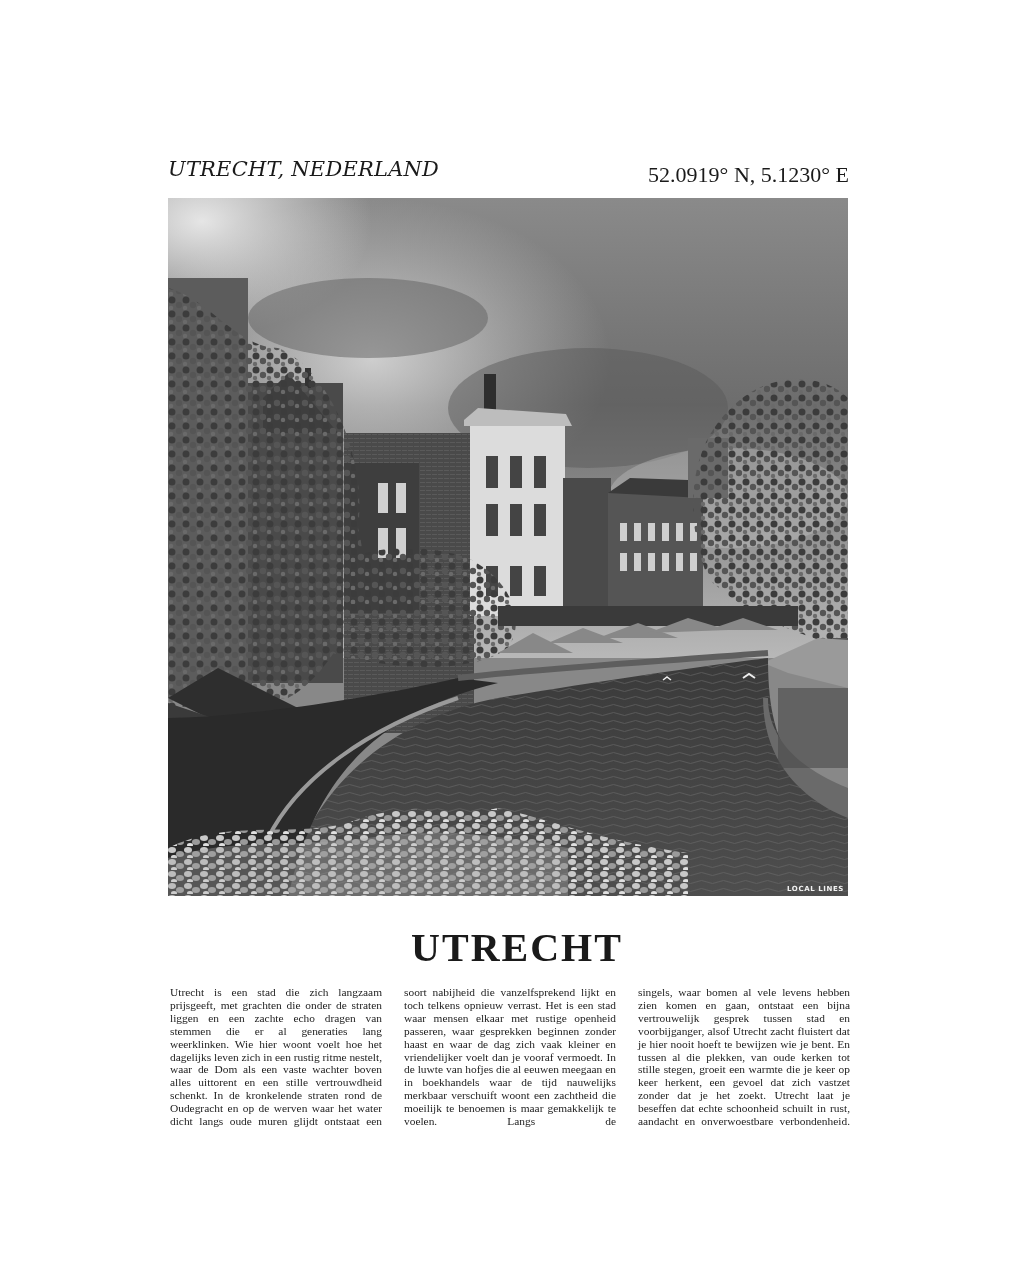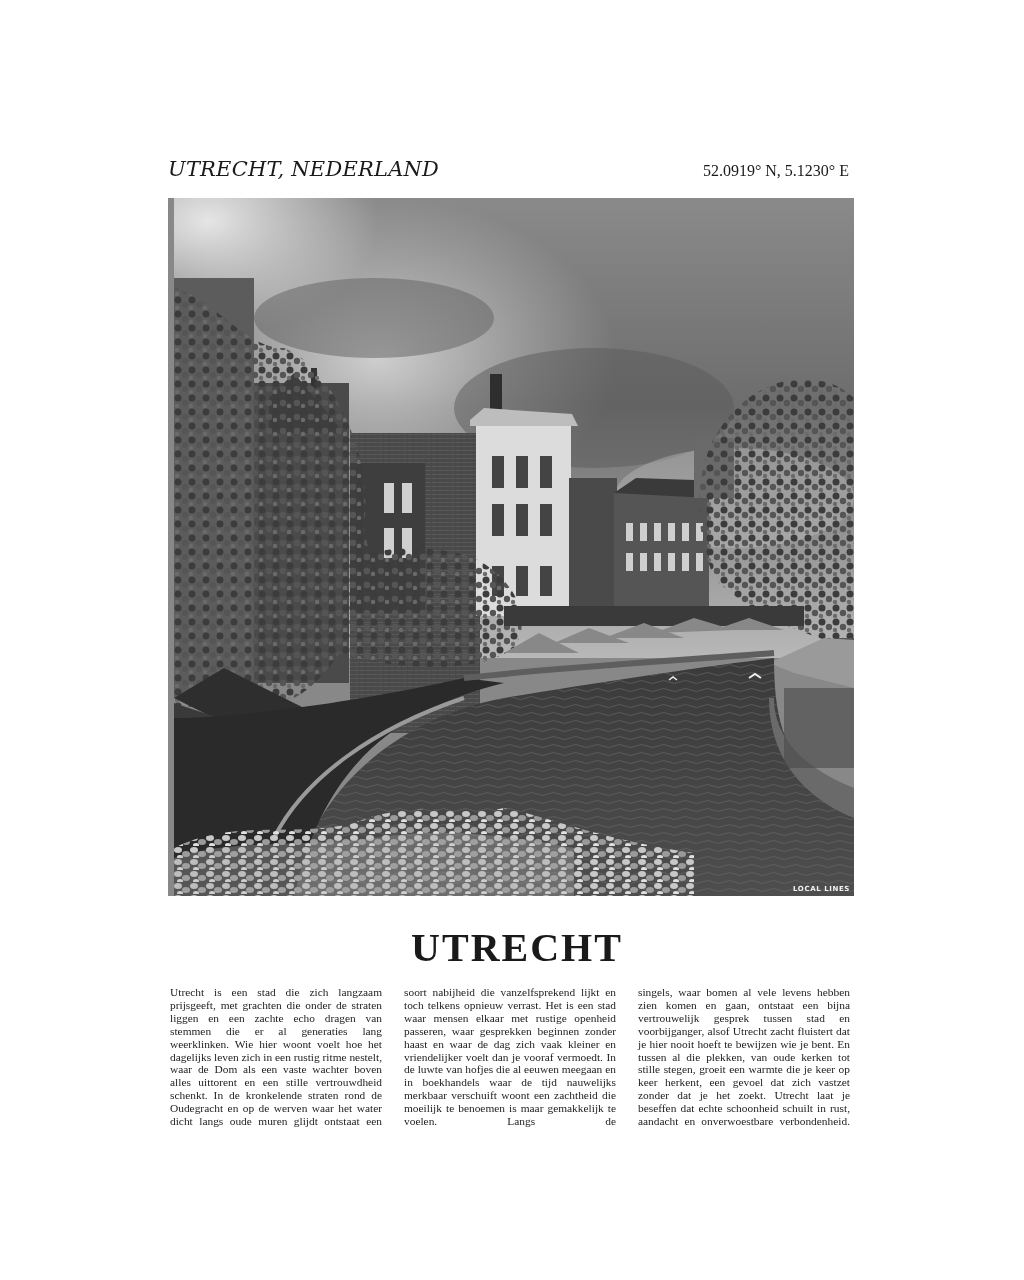--- a/index.html
+++ b/index.html
@@ -8,26 +8,26 @@
 
     .header-location {
       position: absolute; left: 168px; top: 145px;
       font-family: "DejaVu Serif", "Liberation Serif", serif;
       font-style: italic; font-size: 21px; color: #1a1a1a; letter-spacing: 0.2px;
       white-space: nowrap;
     }
     .header-coords {
       position: absolute; right: 175px; top: 150px;
       font-family: "Liberation Serif", "DejaVu Serif", serif;
-      font-size: 16px; color: #1a1a1a; white-space: nowrap;
+      font-size: 22px; color: #1a1a1a; white-space: nowrap;
     }
 
     .photo {
       position: absolute; left: 168px; top: 186px; width: 680px; height: 698px;
-      overflow: hidden; background: #888; padding-left: 6px;
+      overflow: hidden; background: #888;
     }
     .photo svg { display: block; width: 100%; height: 100%; }
     .watermark {
       position: absolute; right: 4px; bottom: 3px;
       font-family: "DejaVu Sans", sans-serif; font-size: 7px; font-weight: bold;
       color: #f2f2f2; letter-spacing: 0.6px;
     }
 
     .title {
       position: absolute; left: 0; width: 1034px; top: 912px; text-align: center;

